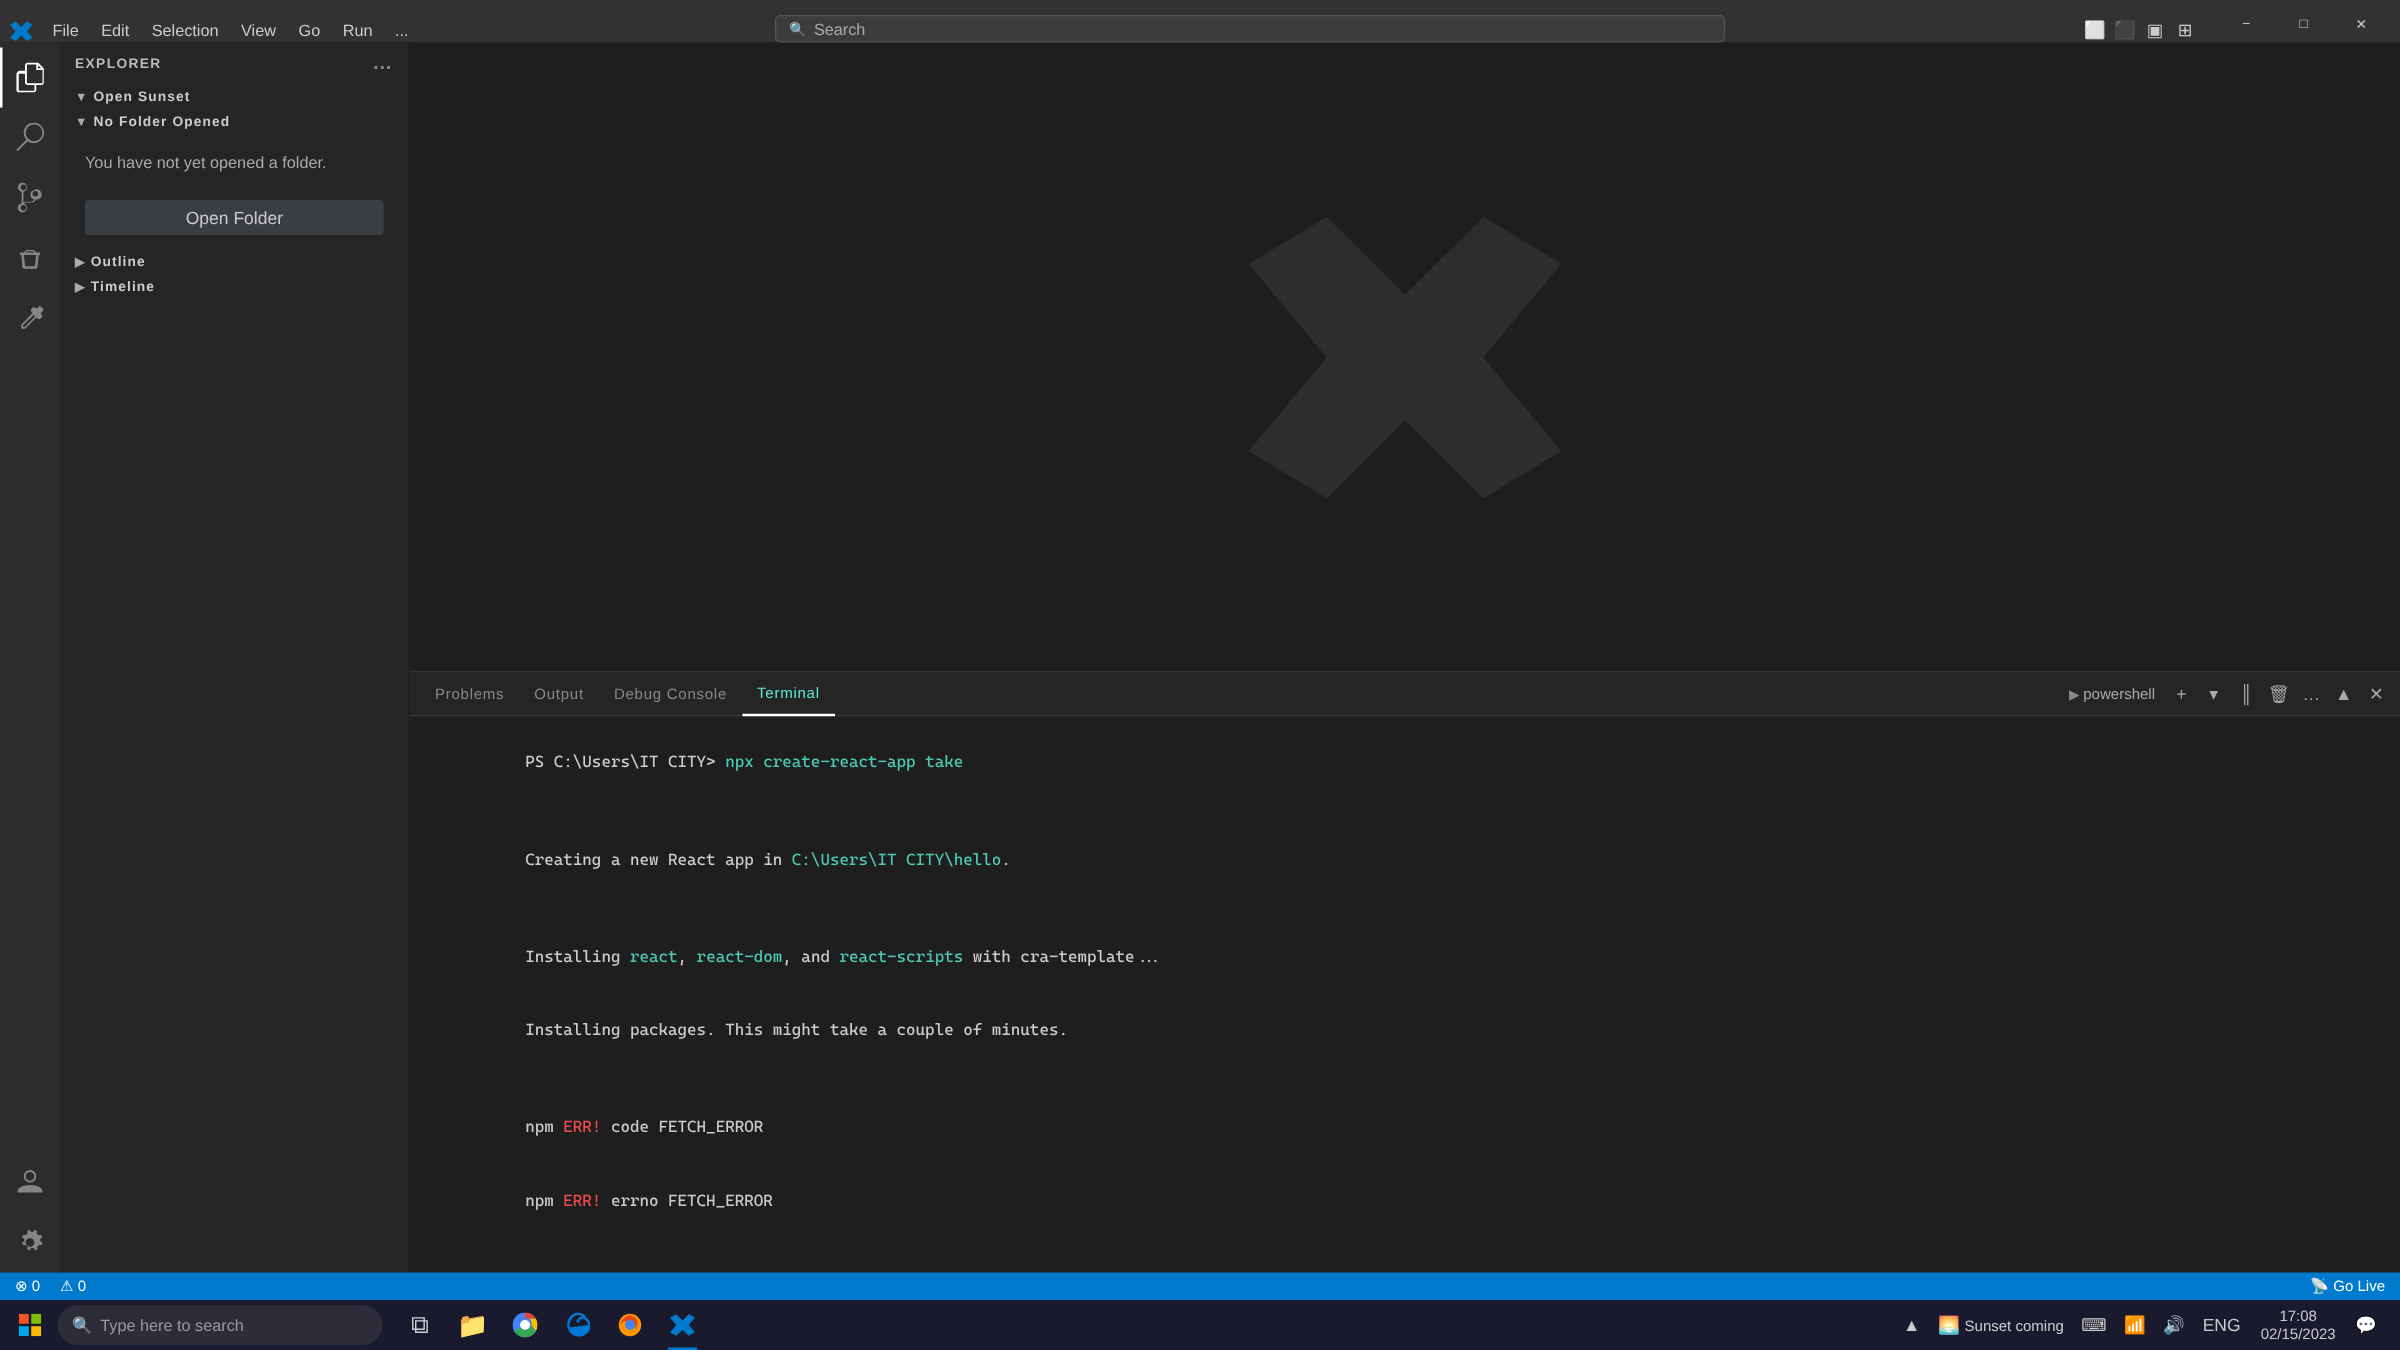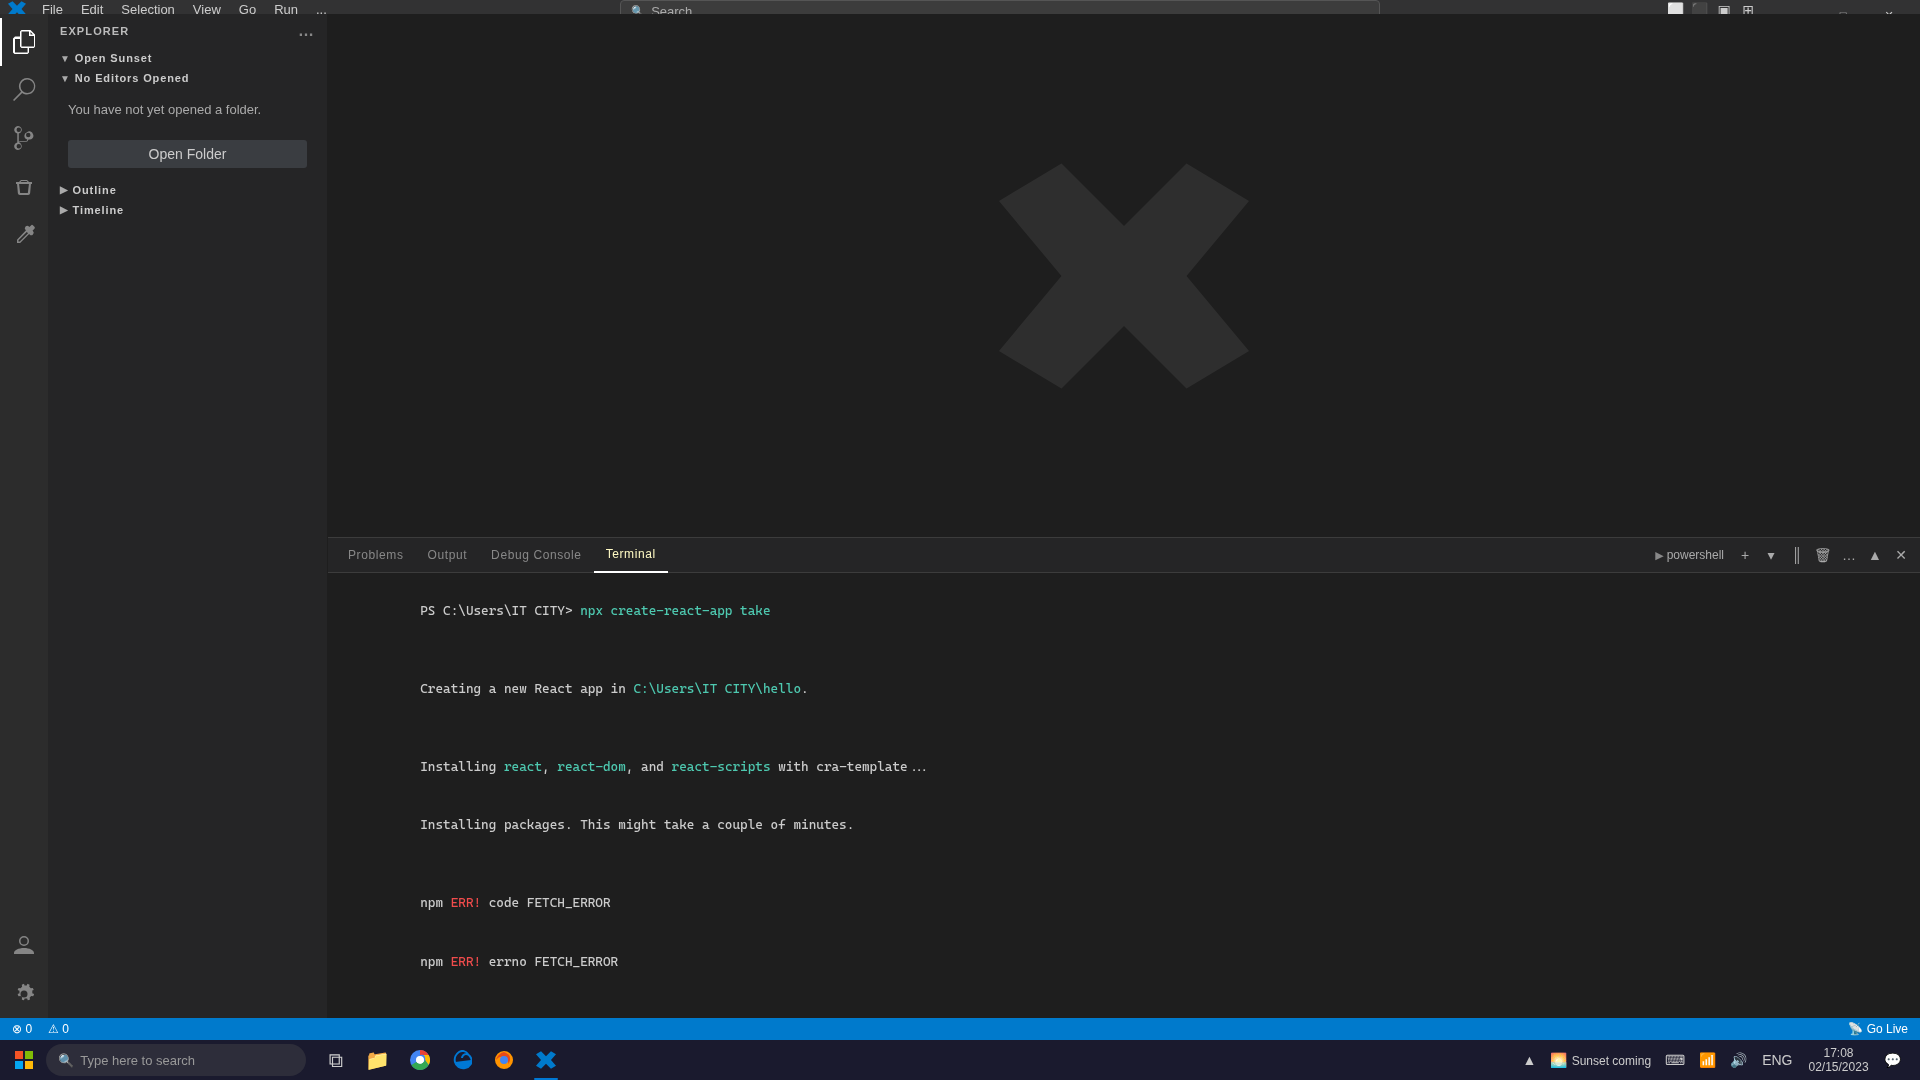--- a/index.html
+++ b/index.html
@@ -10,23 +10,23 @@
       font-family: 'Segoe UI', sans-serif;
       background: #1e1e1e;
       color: #cccccc;
       display: flex;
       flex-direction: column;
     }
 
     
     #title-bar {
       display: flex;
-      align-items: flex-start;
+      align-items: flex-end;
       background: #323233;
-      height: 14px;
+      height: 34px;
       padding: 0 8px;
       flex-shrink: 0;
       gap: 8px;
     }
     #vscode-logo {
       width: 18px;
       height: 18px;
       flex-shrink: 0;
     }
     #menu-bar {
@@ -247,21 +247,21 @@
       padding: 0 12px;
       height: 35px;
       display: flex;
       align-items: center;
       font-size: 12px;
       cursor: pointer;
       color: #888;
       letter-spacing: 0.05em;
     }
     .panel-tab.active {
-      color: #fef9c3;
+      color: #5eead4;
       border-bottom: 2px solid #ffffff;
     }
     #terminal-actions {
       margin-left: auto;
       display: flex;
       align-items: center;
       gap: 4px;
     }
     .terminal-action-btn {
       display: flex;
@@ -467,21 +467,21 @@
     <div id="sidebar-header">
       <span>Explorer</span>
       <span id="sidebar-more-btn">…</span>
     </div>
     <div class="sidebar-section-header">
       <span class="chevron">▼</span>
       <span>Open Sunset</span>
     </div>
     <div class="sidebar-section-header">
       <span class="chevron">▼</span>
-      <span>No Editors Opened</span>
+      <span>No Folder Opened</span>
     </div>
     <div id="no-folder-msg">You have not yet opened a folder.</div>
     <button id="open-folder-btn">Open Folder</button>
     <div class="sidebar-bottom-section">
       <div class="sidebar-section-header">
         <span class="chevron">▶</span>
         <span>Outline</span>
       </div>
       <div class="sidebar-section-header">
         <span class="chevron">▶</span>

